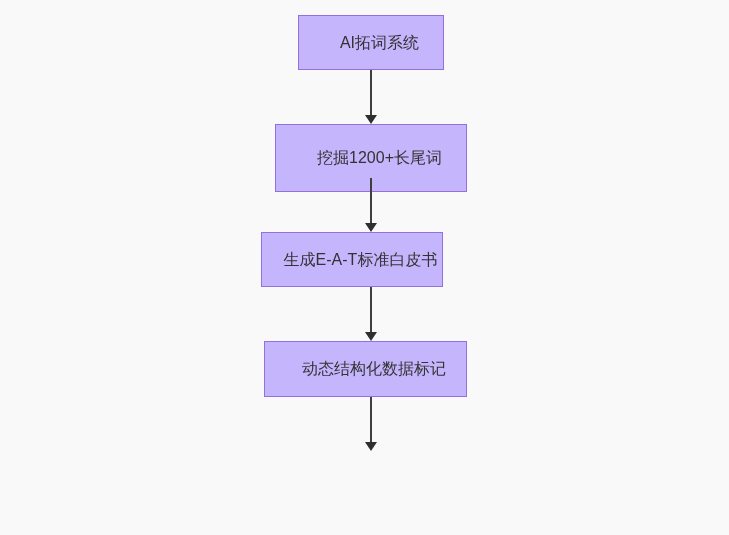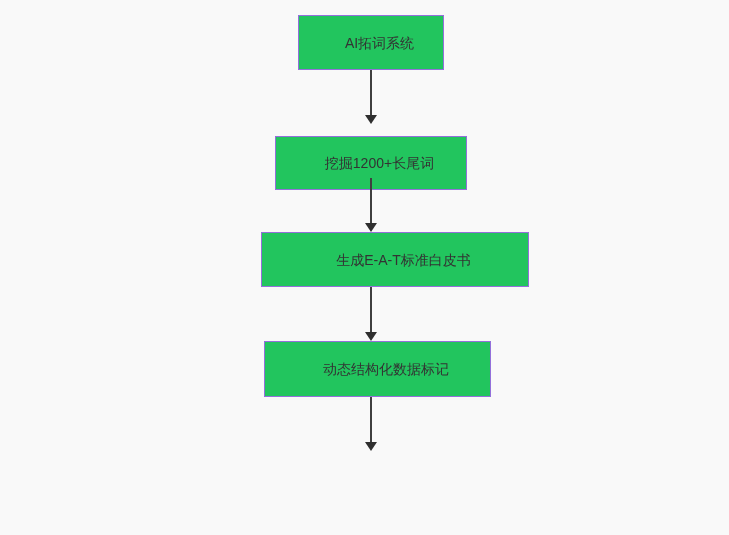--- a/index.html
+++ b/index.html
@@ -10,36 +10,36 @@
     position: relative;
     width: 729px;
     height: 535px;
     background: #f9f9f9;
     font-family: "Liberation Sans", "DejaVu Sans", sans-serif;
     overflow: hidden;
   }
   .node {
     position: absolute;
     box-sizing: border-box;
-    background: #22c55e;
+    background: #c4b5fd;
     border: 1.5px solid #9370DB;
     display: flex;
     align-items: center;
     justify-content: center;
     color: #333333;
-    font-size: 14px;
+    font-size: 16px;
     line-height: 1;
     white-space: nowrap;
     text-align: center;
     padding-left: 17px;
   }
   .node-1 { left: 298px; top: 15px;  width: 146px; height: 55px; }
-  .node-2 { left: 275px; top: 136px; width: 192px; height: 54px; }
-  .node-3 { left: 261px; top: 232px; width: 268px; height: 55px; }
-  .node-4 { left: 264px; top: 341px; width: 227px; height: 56px; }
+  .node-2 { left: 275px; top: 124px; width: 192px; height: 68px; }
+  .node-3 { left: 261px; top: 232px; width: 182px; height: 55px; }
+  .node-4 { left: 264px; top: 341px; width: 203px; height: 56px; }
   .node-5 { left: 254px; top: 451px; width: 236px; height: 54px; }
 
   .edge-line {
     position: absolute;
     left: 370px;
     width: 2px;
     height: 45px;
     background: #3f3f3f;
   }
   .edge-head {

